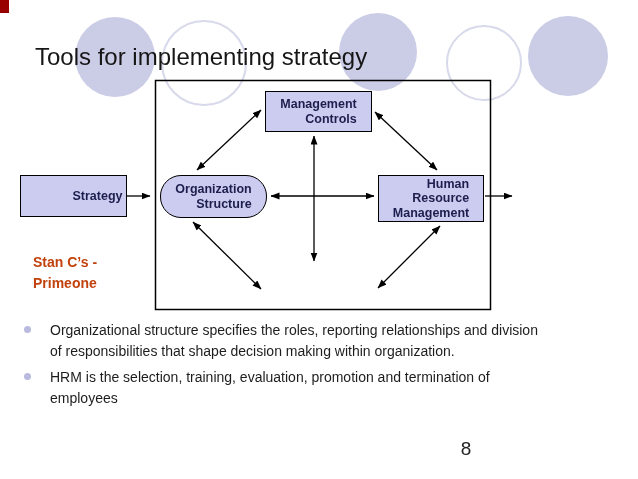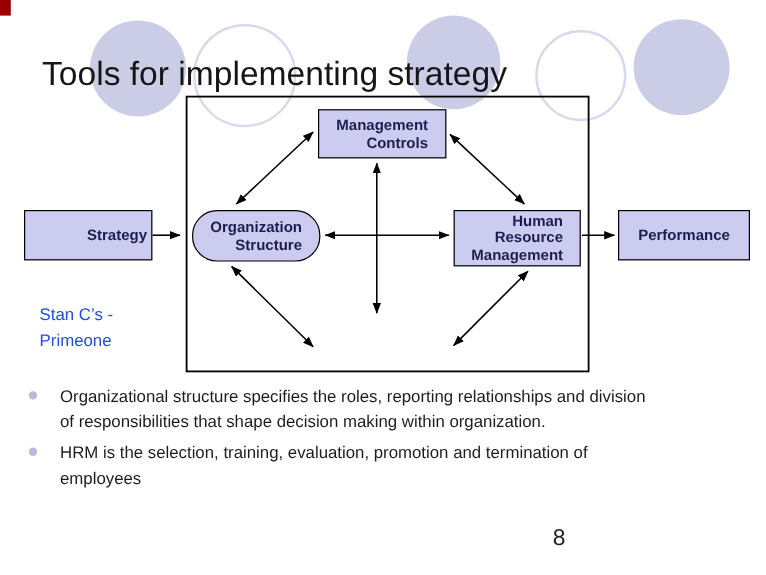--- a/index.html
+++ b/index.html
@@ -14,42 +14,42 @@
   .deco-fill { background:#cbcce6; }
   .deco-outline { background:transparent; border:2px solid #d8d9ea; }
   .c1 { left:75px;  top:17px; width:80px; height:80px; }
   .c2 { left:161px; top:20px; width:82px; height:82px; }
   .c3 { left:339px; top:13px; width:78px; height:78px; }
   .c4 { left:446px; top:25px; width:72px; height:72px; }
   .c5 { left:528px; top:16px; width:80px; height:80px; }
 
   .title {
     position:absolute; left:35px; top:27px; z-index:4;
-    font-size:28px; font-weight:400; color:#161616; letter-spacing:0;
+    font-size:24px; font-weight:400; color:#161616; letter-spacing:0;
     white-space:nowrap;
   }
 
   .arrows-svg { position:absolute; left:0; top:0; z-index:2; pointer-events:none; }
 
   .dbox {
     position:absolute; z-index:3; background:#ccccf0; border:1.4px solid #000;
     display:flex; align-items:center; justify-content:center; text-align:right;
     font-weight:bold; font-size:12.5px; line-height:1.16; color:#1e1e4e;
     white-space:pre-line; box-sizing:border-box;
   }
   .box-strategy      { left:20px;  top:175px; width:107px; height:42px;padding-left:48px; }
   .box-orgstructure  { left:160px; top:175px; width:107px; height:43px;border-radius:21px; }
   .box-mgmtcontrols  { left:265px; top:91px;  width:107px; height:41px; }
   .box-hrm           { left:378px; top:175px; width:106px; height:47px; }
   .box-culture       { left:265px; top:265px; width:109px; height:43px; }
   .box-performance   { left:515px; top:175px; width:110px; height:42px; }
 
   .attribution {
     position:absolute; left:33px; top:252px; z-index:4;
-    font-size:14px; line-height:21px; color:#1d4ed8; white-space:pre-line;
+    font-size:14px; line-height:21px; color:#c2410c; white-space:pre-line;font-weight:bold;
   }
 
   .bullets { position:absolute; left:24px; top:320px; width:592px; z-index:4; }
   .bullet-row { display:flex; align-items:flex-start; margin-bottom:5px; }
   .bullet-dot {
     flex:0 0 auto; width:7px; height:7px; border-radius:50%;
     background:#b9bade; margin-top:6px; margin-right:19px;
   }
   .bullet-text {
     font-size:14px; line-height:21px; color:#1d1d1d; white-space:pre-line;
@@ -93,21 +93,20 @@
   </svg>
 
   <div class="dbox box-strategy">Strategy</div>
   <div class="dbox box-orgstructure">Organization
 Structure</div>
   <div class="dbox box-mgmtcontrols">Management
 Controls</div>
   <div class="dbox box-hrm">Human
 Resource
 Management</div>
-  <div class="dbox box-performance">Performance</div>
 
   <div class="attribution">Stan C’s -
 Primeone</div>
 
   <div class="bullets">
     <div class="bullet-row">
       <span class="bullet-dot"></span>
       <span class="bullet-text">Organizational structure specifies the roles, reporting relationships and division
 of responsibilities that shape decision making within organization.</span>
     </div>

